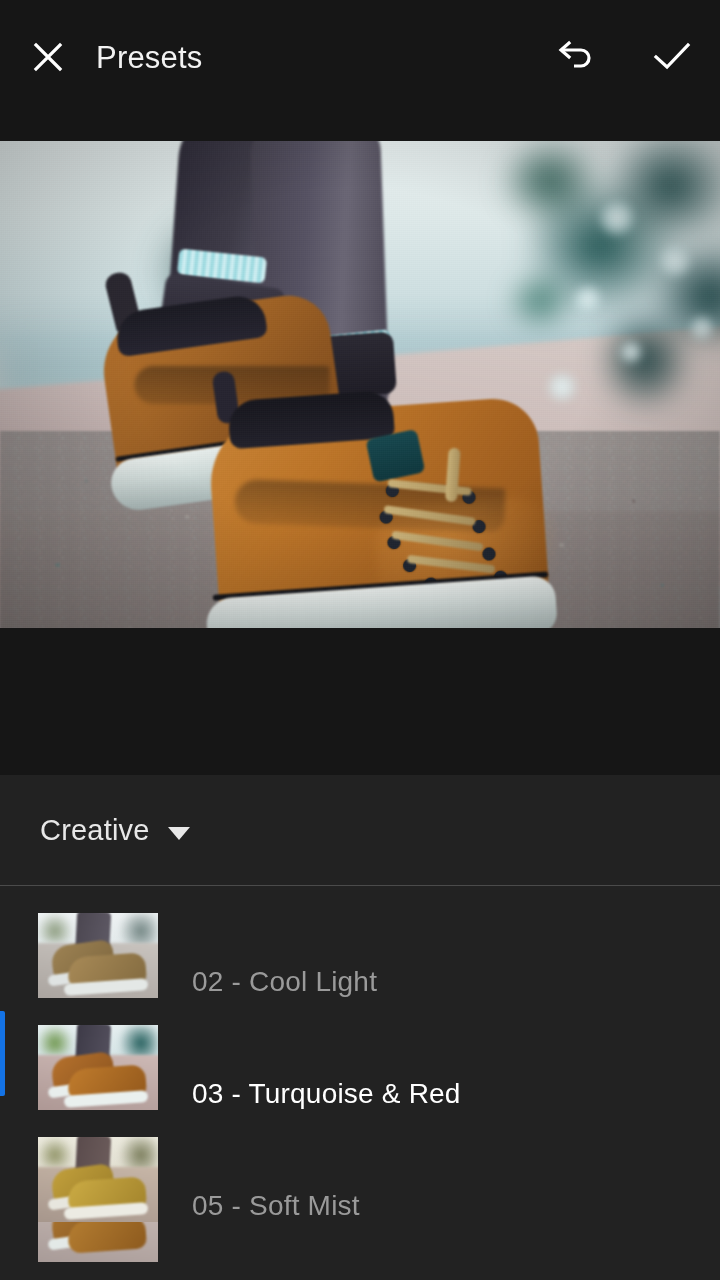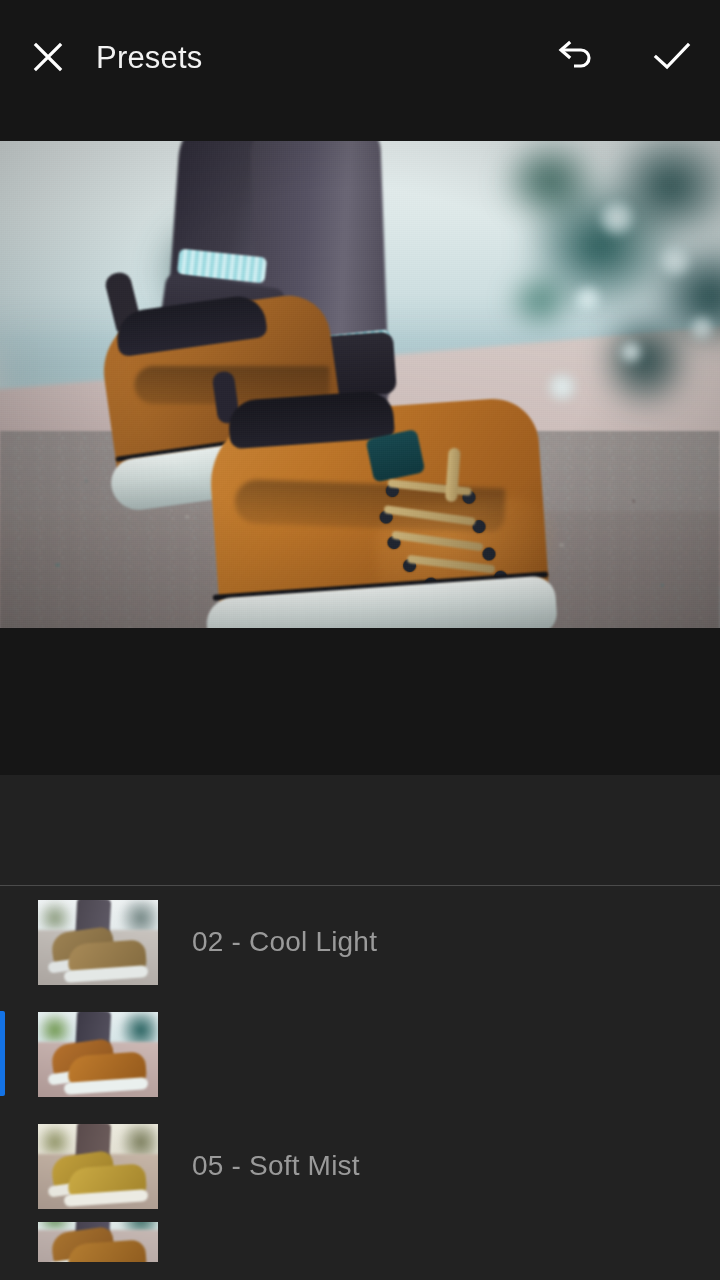--- a/index.html
+++ b/index.html
@@ -286,21 +286,21 @@
     border-left:11px solid transparent; border-right:11px solid transparent;
     border-top:13px solid #e8e8e8;
   }
   .divider {
     position:absolute; left:0; top:110px; width:720px; height:1px;
     background:#4b4b4b;
   }
   .preset-list { position:absolute; left:0; top:111px; width:720px; bottom:0; overflow:hidden; }
   .preset-row {
     position:relative; width:720px; height:112px;
-    display:flex; align-items:center; cursor:pointer;
+    display:flex; align-items:flex-end; cursor:pointer;
   }
   .sel-bar {
     position:absolute; left:0; top:13px; width:5px; height:85px;
     background:#1473e6; border-radius:0 2px 2px 0;
   }
   .thumb {
     position:relative; margin-left:38px; width:120px; height:85px;
     overflow:hidden; background:#8c8c8c; flex:none;
   }
   .thumb-inner { position:absolute; inset:0; }
@@ -412,20 +412,24 @@
 
       <div class="vignette"></div>
       <div class="grain"></div>
     </div>
   </div>
 
   <div class="gap"></div>
 
   <div class="panel">
 
+    <div class="category-row">
+      <div class="category-label">Creative</div>
+      <div class="caret"></div>
+    </div>
     <div class="divider"></div>
 
     <div class="preset-list">
 
       <div class="preset-row">
         <div class="thumb">
           <div class="thumb-inner">
             <div class="t-sky" style="background:linear-gradient(180deg,#eef2f3,#dfe7e8);"></div>
             <div class="t-tree-l" style="background:radial-gradient(ellipse at 50% 60%, #8a9a7c 0%, rgba(138,154,124,0) 75%);"></div>
             <div class="t-tree-r" style="background:radial-gradient(ellipse at 55% 45%, #6f8280 0%, rgba(111,130,128,0) 75%);"></div>
@@ -448,20 +452,21 @@
             <div class="t-tree-l" style="background:radial-gradient(ellipse at 50% 60%, #6a9347 0%, rgba(106,147,71,0) 75%);"></div>
             <div class="t-tree-r" style="background:radial-gradient(ellipse at 55% 45%, #1e5a58 0%, rgba(30,90,88,0) 75%);"></div>
             <div class="t-ground" style="background:linear-gradient(190deg,#cdb9b5,#ab9592);"></div>
             <div class="t-leg" style="background:linear-gradient(100deg,#3d3a47,#55515f);"></div>
             <div class="t-shoe-b" style="background:linear-gradient(140deg,#b5712c,#8d5520);"></div>
             <div class="t-sole-b" style="background:#e8eeec;"></div>
             <div class="t-shoe-f" style="background:linear-gradient(130deg,#c07c2d,#94591c);"></div>
             <div class="t-sole-f" style="background:#eaf0ee;"></div>
           </div>
         </div>
+        <div class="preset-name active">03 - Turquoise &amp; Red</div>
       </div>
 
       <div class="preset-row">
         <div class="thumb">
           <div class="thumb-inner">
             <div class="t-sky" style="background:linear-gradient(180deg,#eceade,#dedbcd);"></div>
             <div class="t-tree-l" style="background:radial-gradient(ellipse at 50% 60%, #8d9163 0%, rgba(141,145,99,0) 75%);"></div>
             <div class="t-tree-r" style="background:radial-gradient(ellipse at 55% 45%, #777a58 0%, rgba(119,122,88,0) 75%);"></div>
             <div class="t-ground" style="background:linear-gradient(190deg,#c7b6a7,#a4948a);"></div>
             <div class="t-leg" style="background:linear-gradient(100deg,#5a4b4c,#6d5d5c);"></div>

